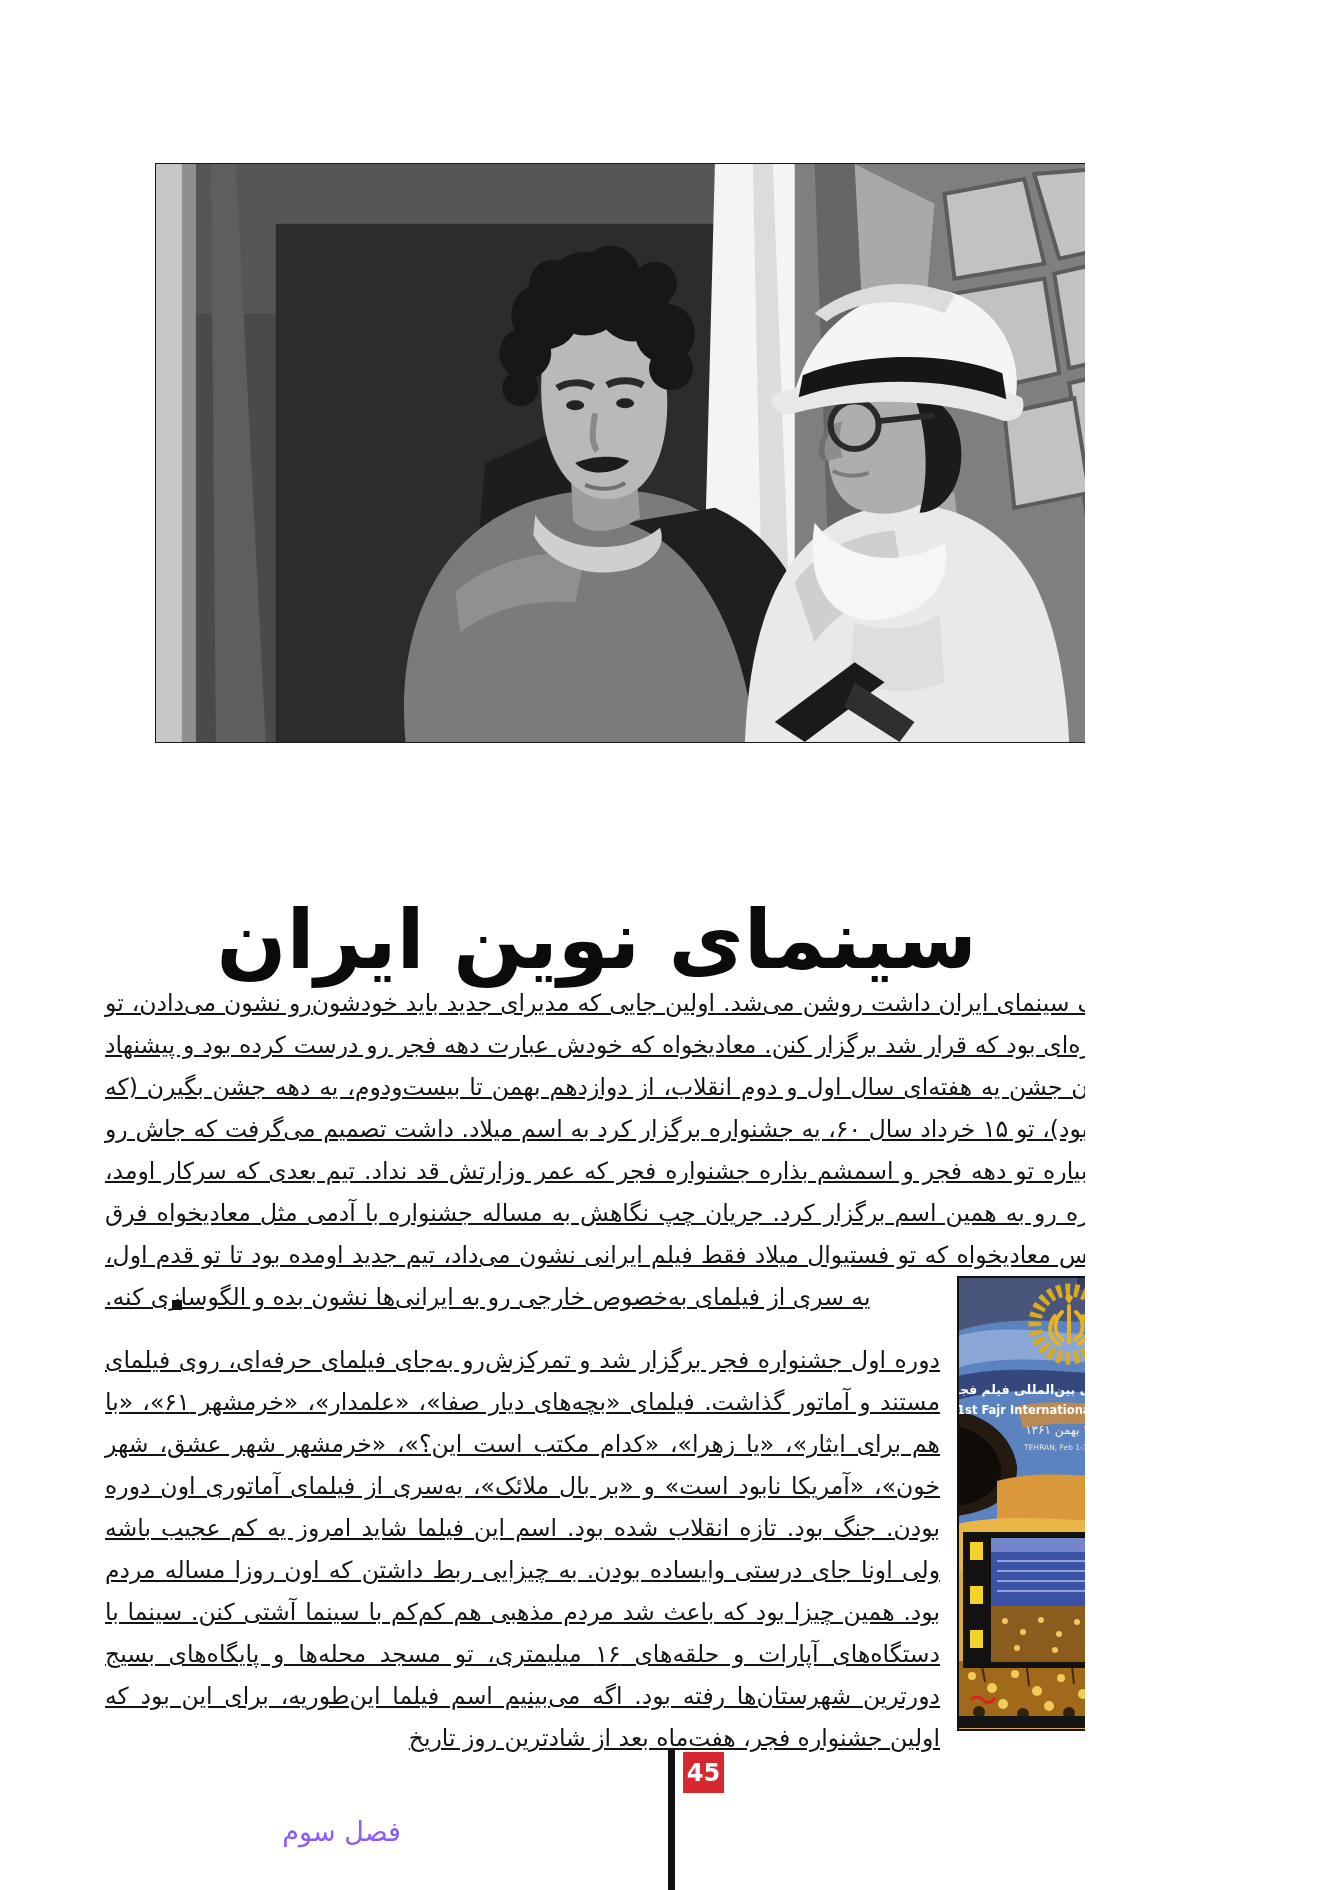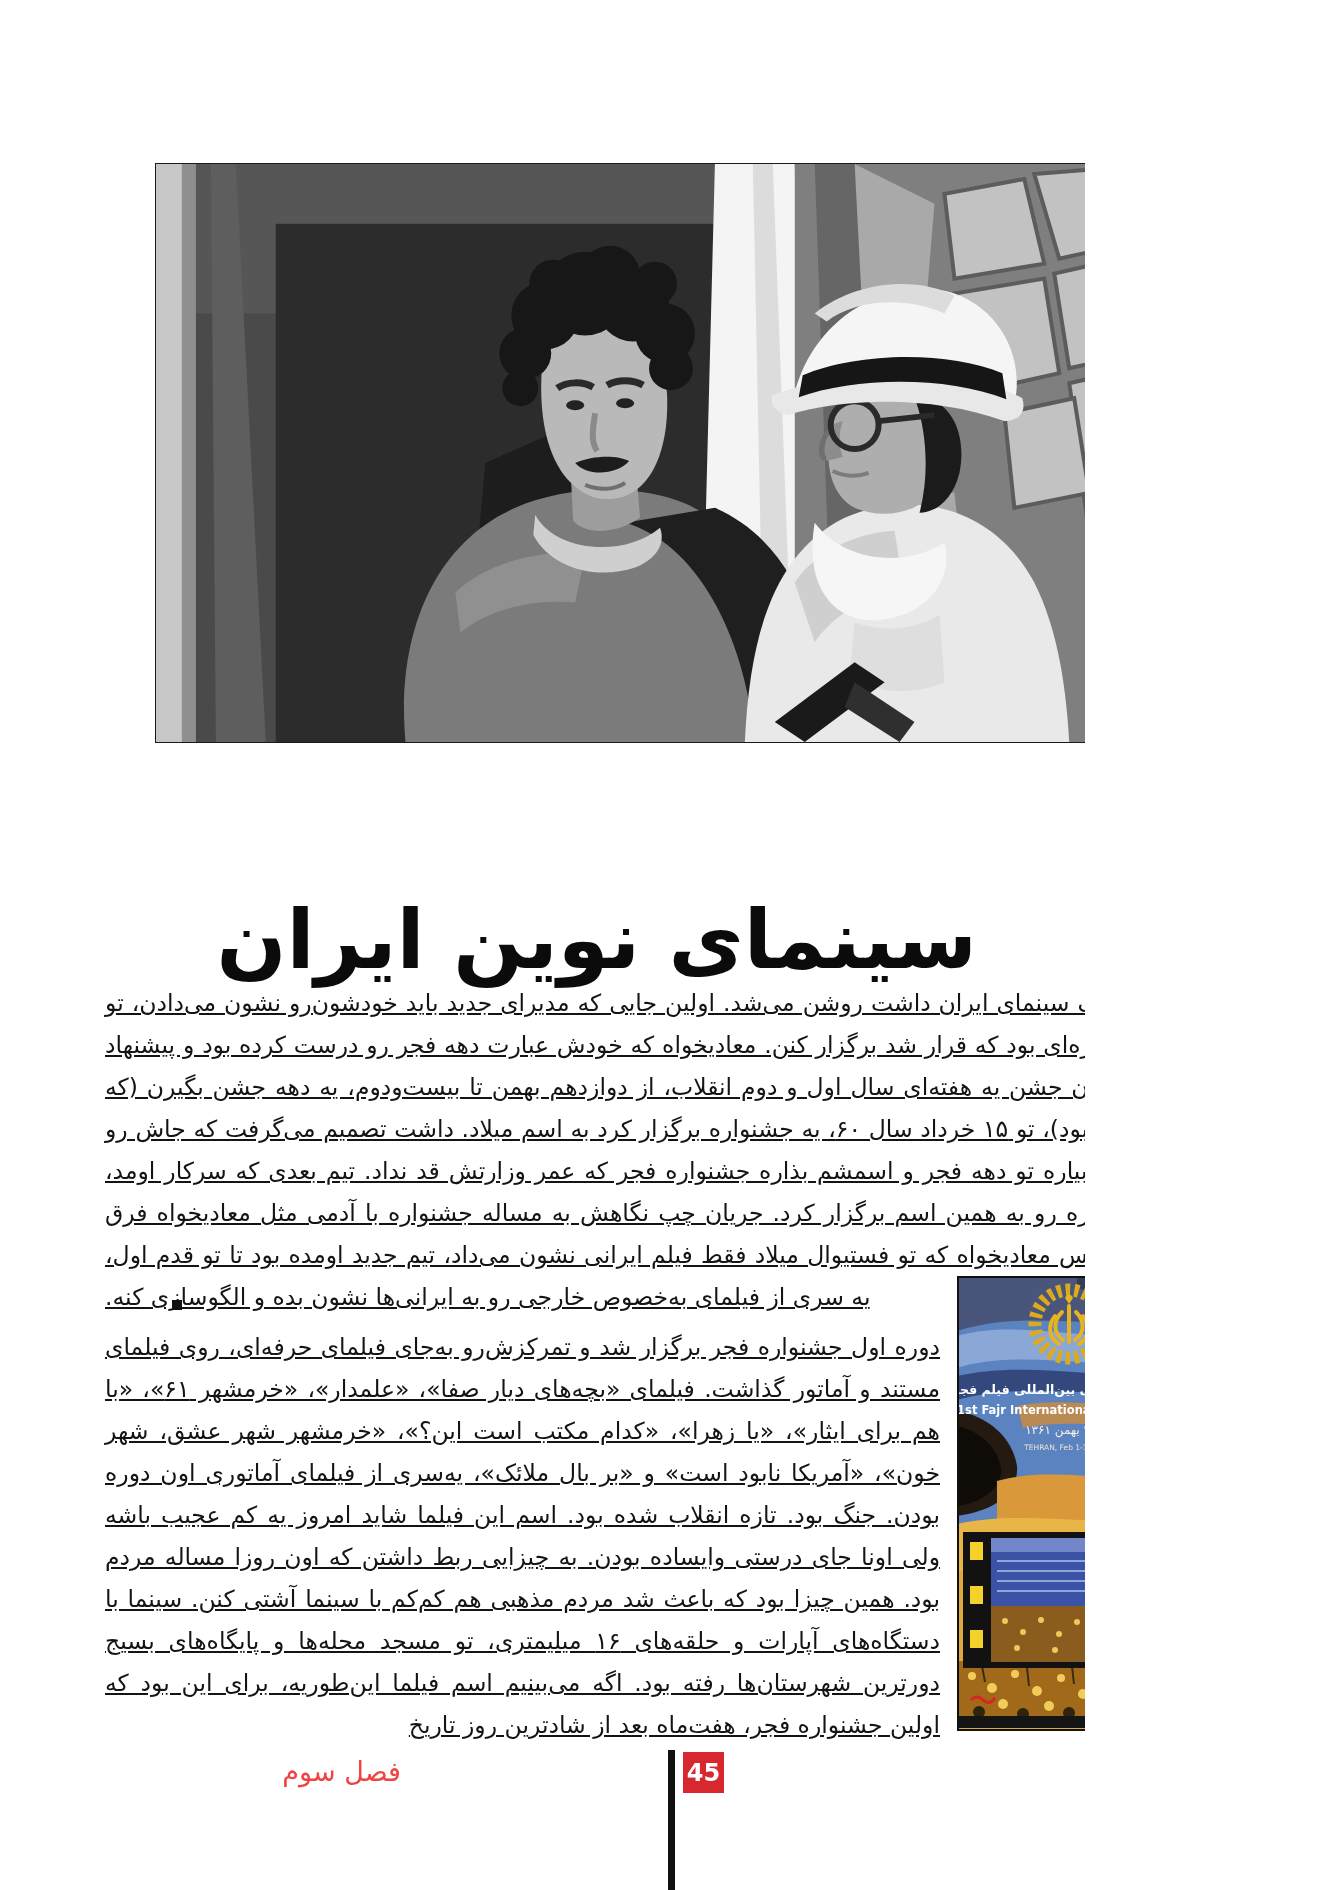--- a/index.html
+++ b/index.html
@@ -26,36 +26,36 @@
     font-family:"DejaVu Sans", sans-serif;
   }
   
   .body-flow{
     position:absolute;left:105px;top:982px;width:1107px;
     direction:rtl;text-align:justify;
     font-size:23.5px;line-height:42px;color:#141414;
   }
   .body-flow p{margin:0;padding:0;text-align:justify;text-decoration:underline;}
   .body-flow p.para-1{text-align-last:left;}
-  .body-flow p + p{margin-top:8px;}
+  .body-flow p + p{margin-top:21px;}
   .float-spacer{float:right;width:1px;height:294px;}
   .poster-wrap{
     float:right;clear:right;
     width:272px;height:458px;
     padding:0 30px 0 17px;box-sizing:border-box;
   }
   .poster-wrap svg{display:block;width:225px;height:455px;}
   .section-end-square{
     position:absolute;left:172px;top:1300px;width:10px;height:10px;
     background:#111;
   }
   
   .footer-chapter{
-    position:absolute;right:684px;top:1756px;
-    direction:rtl;font-size:27px;color:#ef4444;
+    position:absolute;right:684px;top:1816px;
+    direction:rtl;font-size:27px;color:#8b5cf6;
     font-family:"DejaVu Sans", sans-serif;
   }
   .footer-rule{
     position:absolute;left:668px;top:1750px;width:7px;height:140px;
     background:#111;
   }
   .footer-pagebox{
     position:absolute;left:683px;top:1752px;width:41px;height:41px;
     display:flex;align-items:center;justify-content:center;
   }

